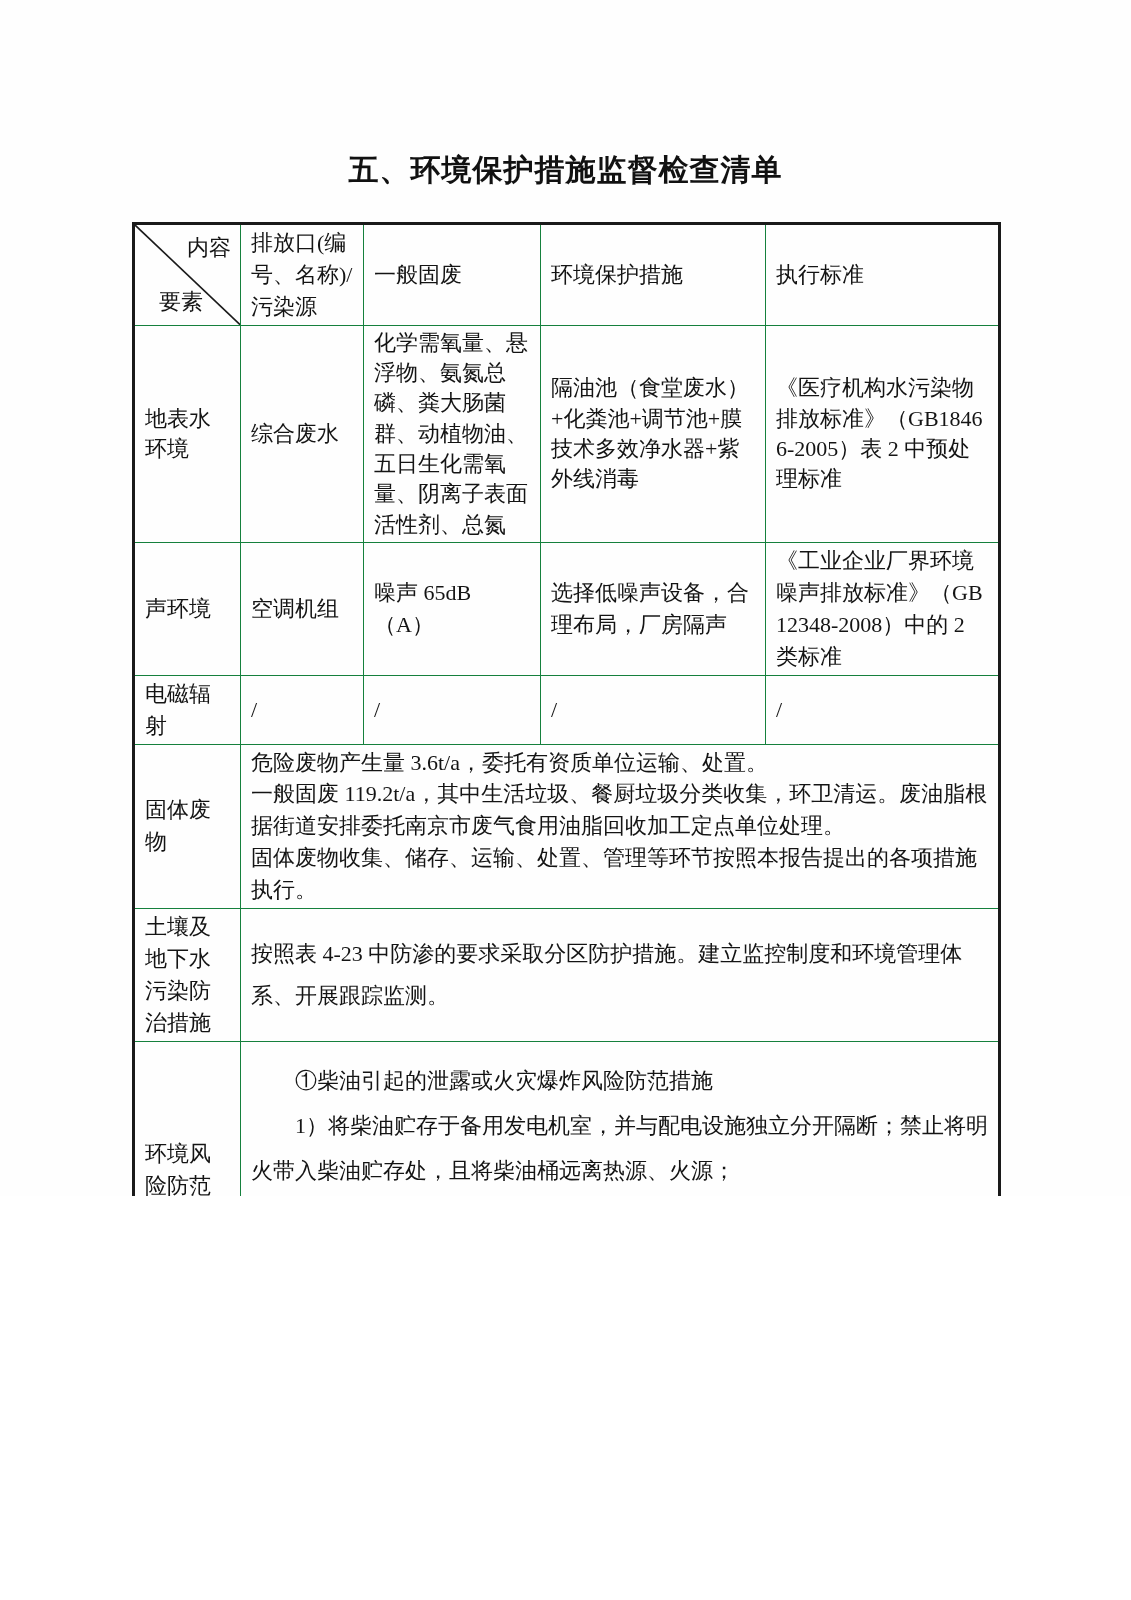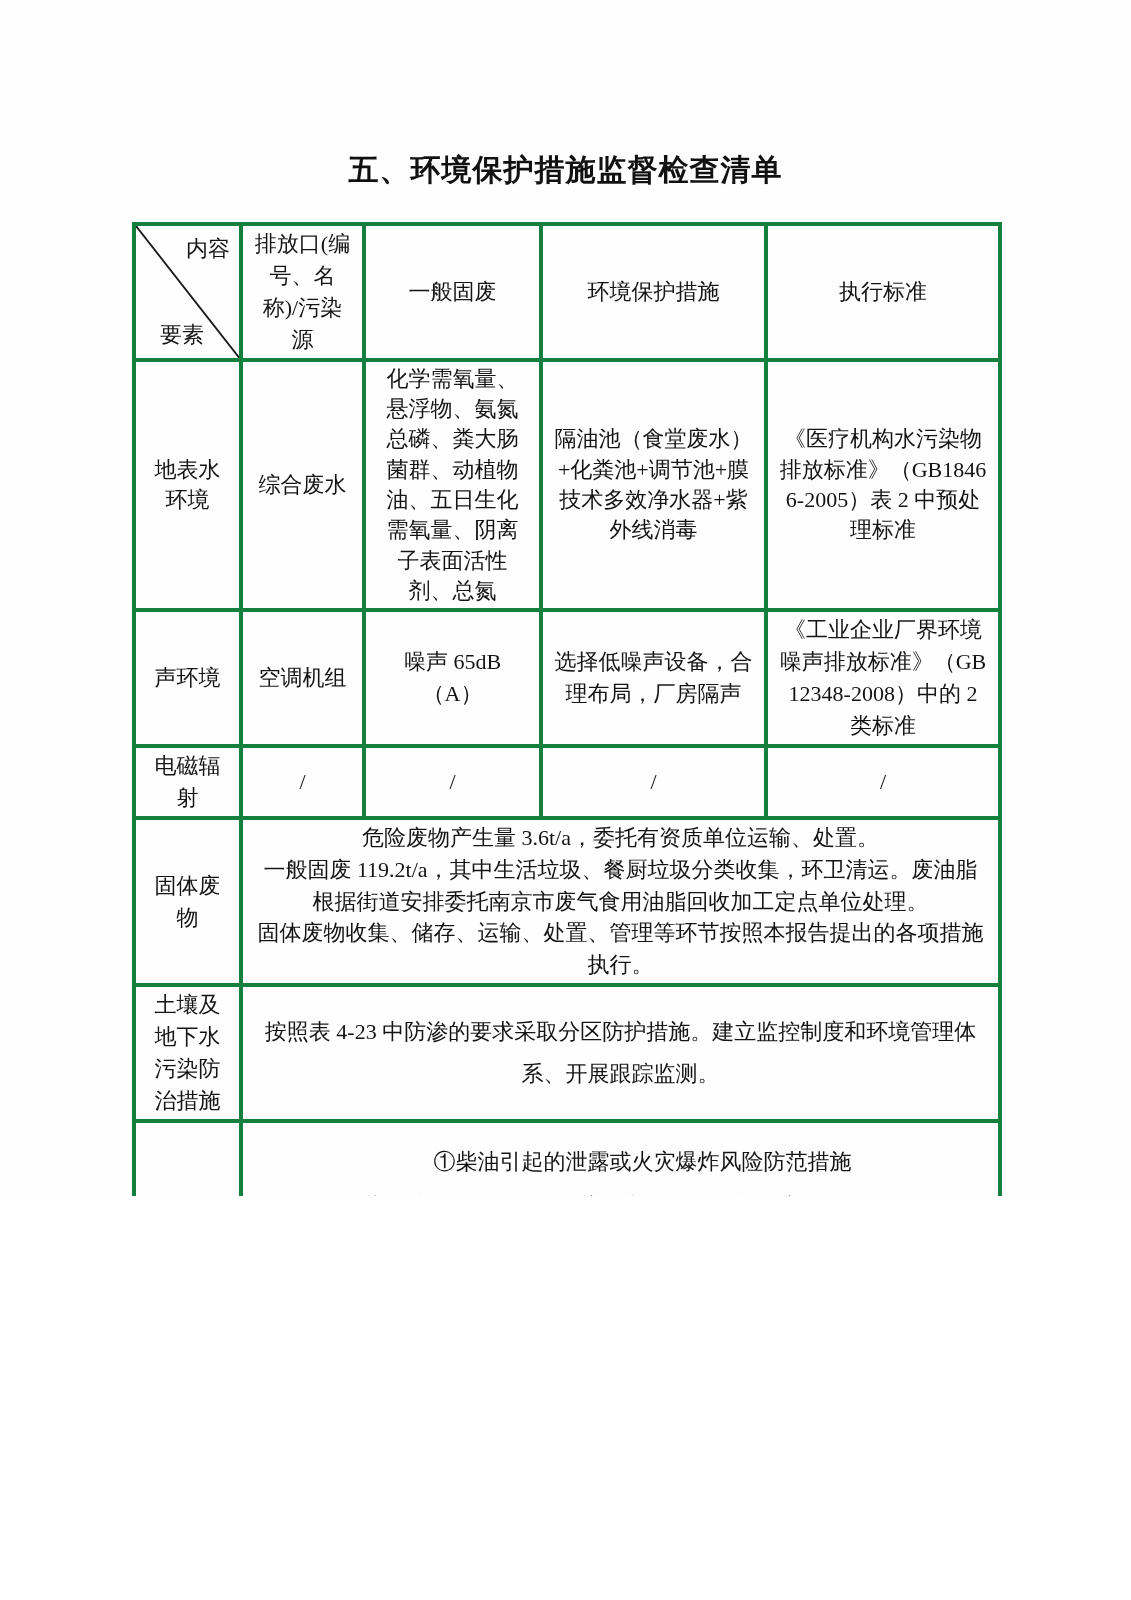--- a/index.html
+++ b/index.html
@@ -32,24 +32,24 @@
   table.checklist {
     position: absolute;
     top: 222px;
     left: 132px;
     width: 866px;
     border-collapse: collapse;
     table-layout: fixed;
     border: 3px solid #1a1a1a;
   }
   table.checklist td {
-    border: 4px solid #15803d;
+    border: 1px solid #15803d;
     font-size: 22px;
     line-height: 1.45;
-    text-align: center;
+    text-align: left;
     vertical-align: middle;
     padding: 2px 10px;
     overflow: hidden;
     word-break: break-all;
   }
   col.c1 { width: 107px; }
   col.c2 { width: 123px; }
   col.c3 { width: 177px; }
   col.c4 { width: 225px; }
   col.c5 { width: 234px; }

